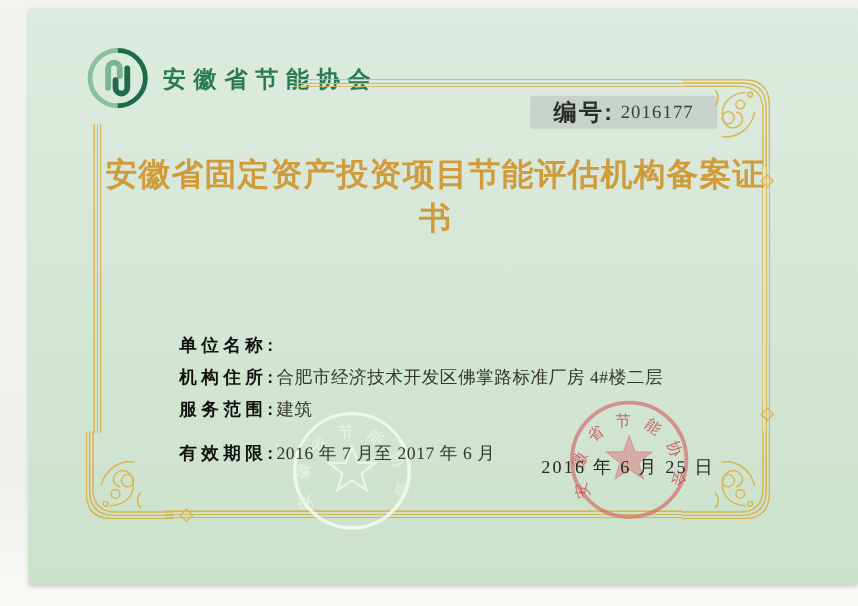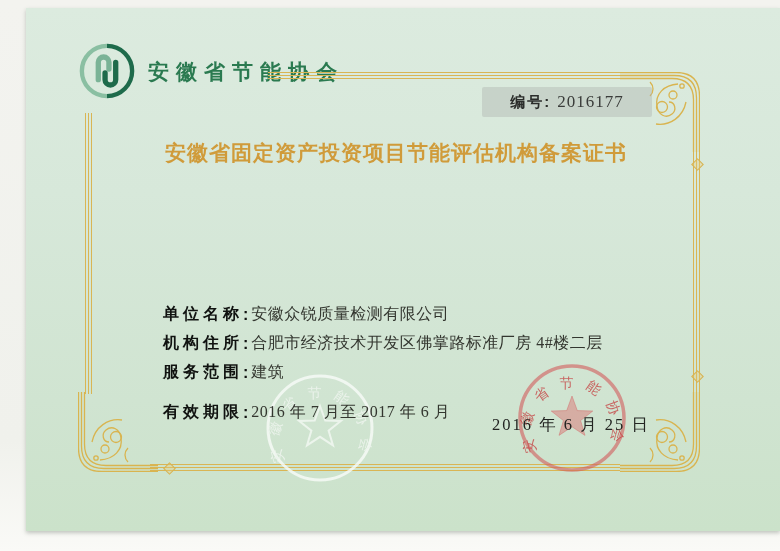--- a/index.html
+++ b/index.html
@@ -33,27 +33,27 @@
   .corner.br{left:594px;top:384px;transform:scaleY(-1);}
   .corner.bl{left:52px;top:384px;transform:scale(-1,-1);}
   .corner path,.corner circle{fill:none;stroke:#d9b44f;stroke-width:1.3;}
   .fleur{position:absolute;width:7px;height:7px;border:1px solid #d7b250;transform:rotate(45deg);background:rgba(233,203,120,.35);}
   
   .serial-band{
     position:absolute;left:456px;top:79px;width:170px;height:30px;
     background:rgba(173,179,175,.42);border-radius:2px;
     display:flex;align-items:center;justify-content:center;gap:6px;
   }
-  .serial-label{font-family:"Liberation Sans", sans-serif;font-weight:700;font-size:15px;color:#2b2d2b;letter-spacing:2px;}
+  .serial-label{font-family:"Liberation Sans", sans-serif;font-weight:700;font-size:21px;color:#2b2d2b;letter-spacing:2px;}
   .serial-number{font-family:"Liberation Serif", serif;font-size:17px;color:#3a3c3a;letter-spacing:1px;}
   
   .cert-title{
     position:absolute;left:70px;top:131px;width:600px;margin:0;
     text-align:center;font-family:"Liberation Sans", sans-serif;
-    font-weight:700;font-size:21px;letter-spacing:1px;color:#d09b3a;
+    font-weight:700;font-size:29px;letter-spacing:1px;color:#d09b3a;
   }
   
   .cert-body{
     position:absolute;left:74px;top:186px;width:594px;margin:0;
     font-family:"Liberation Serif", serif;font-size:17.5px;line-height:29px;
     color:#1f2220;text-align:justify;text-indent:2em;letter-spacing:.5px;
   }
   
   .fields{position:absolute;left:137px;top:292px;}
   .field-row{height:29px;display:flex;align-items:center;}
@@ -144,21 +144,20 @@
       <text font-size="14" letter-spacing="11" fill="rgba(240,246,240,0.95)" font-family="Liberation Serif, serif">
         <textPath href="#arcEmb" startOffset="50%" text-anchor="middle">安徽省节能协会</textPath>
       </text>
     </svg>
 
 
     <div class="fields">
       <div class="field-row">
         <span class="flabel">单位名称</span>
           <span class="fcolon">:</span>
-        <span class="fvalue">安徽众锐质量检测有限公司</span>
       </div>
       <div class="field-row">
         <span class="flabel">机构住所</span>
           <span class="fcolon">:</span>
         <span class="fvalue">合肥市经济技术开发区佛掌路标准厂房 4#楼二层</span>
       </div>
       <div class="field-row">
         <span class="flabel">服务范围</span>
           <span class="fcolon">:</span>
         <span class="fvalue">建筑</span>

